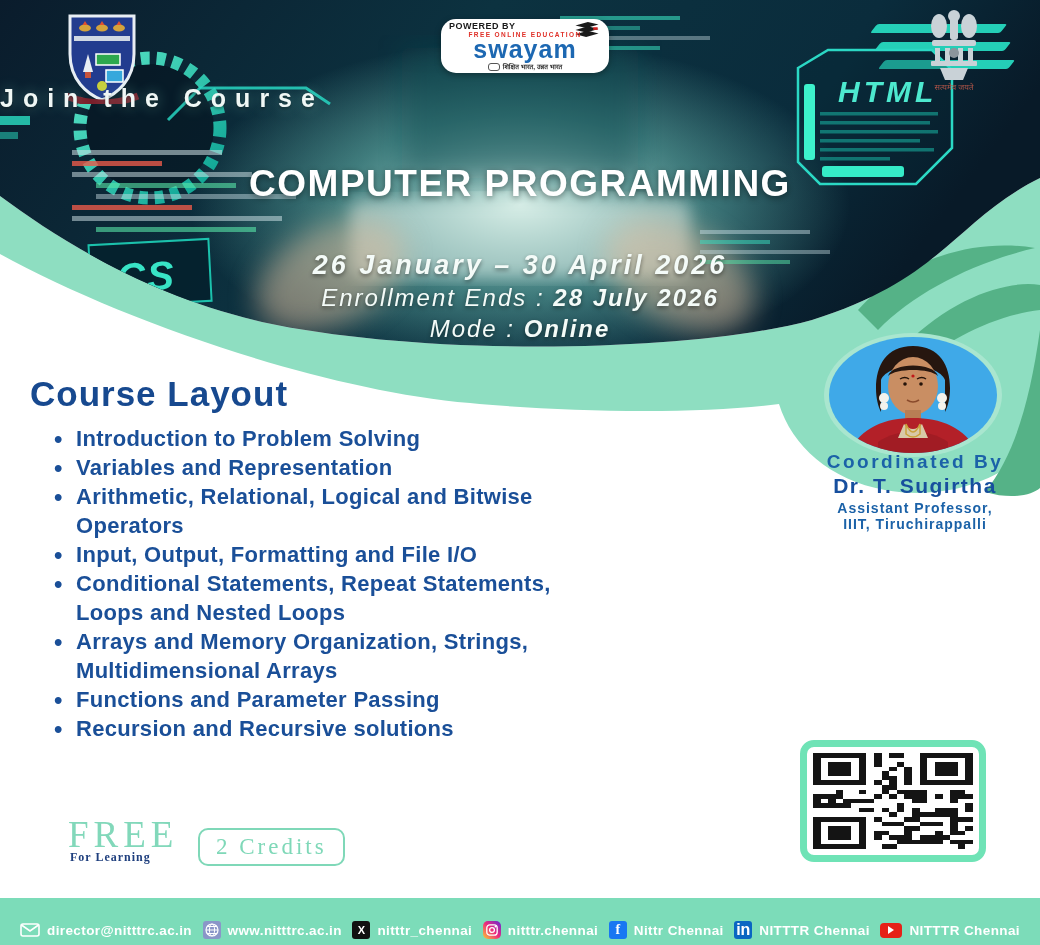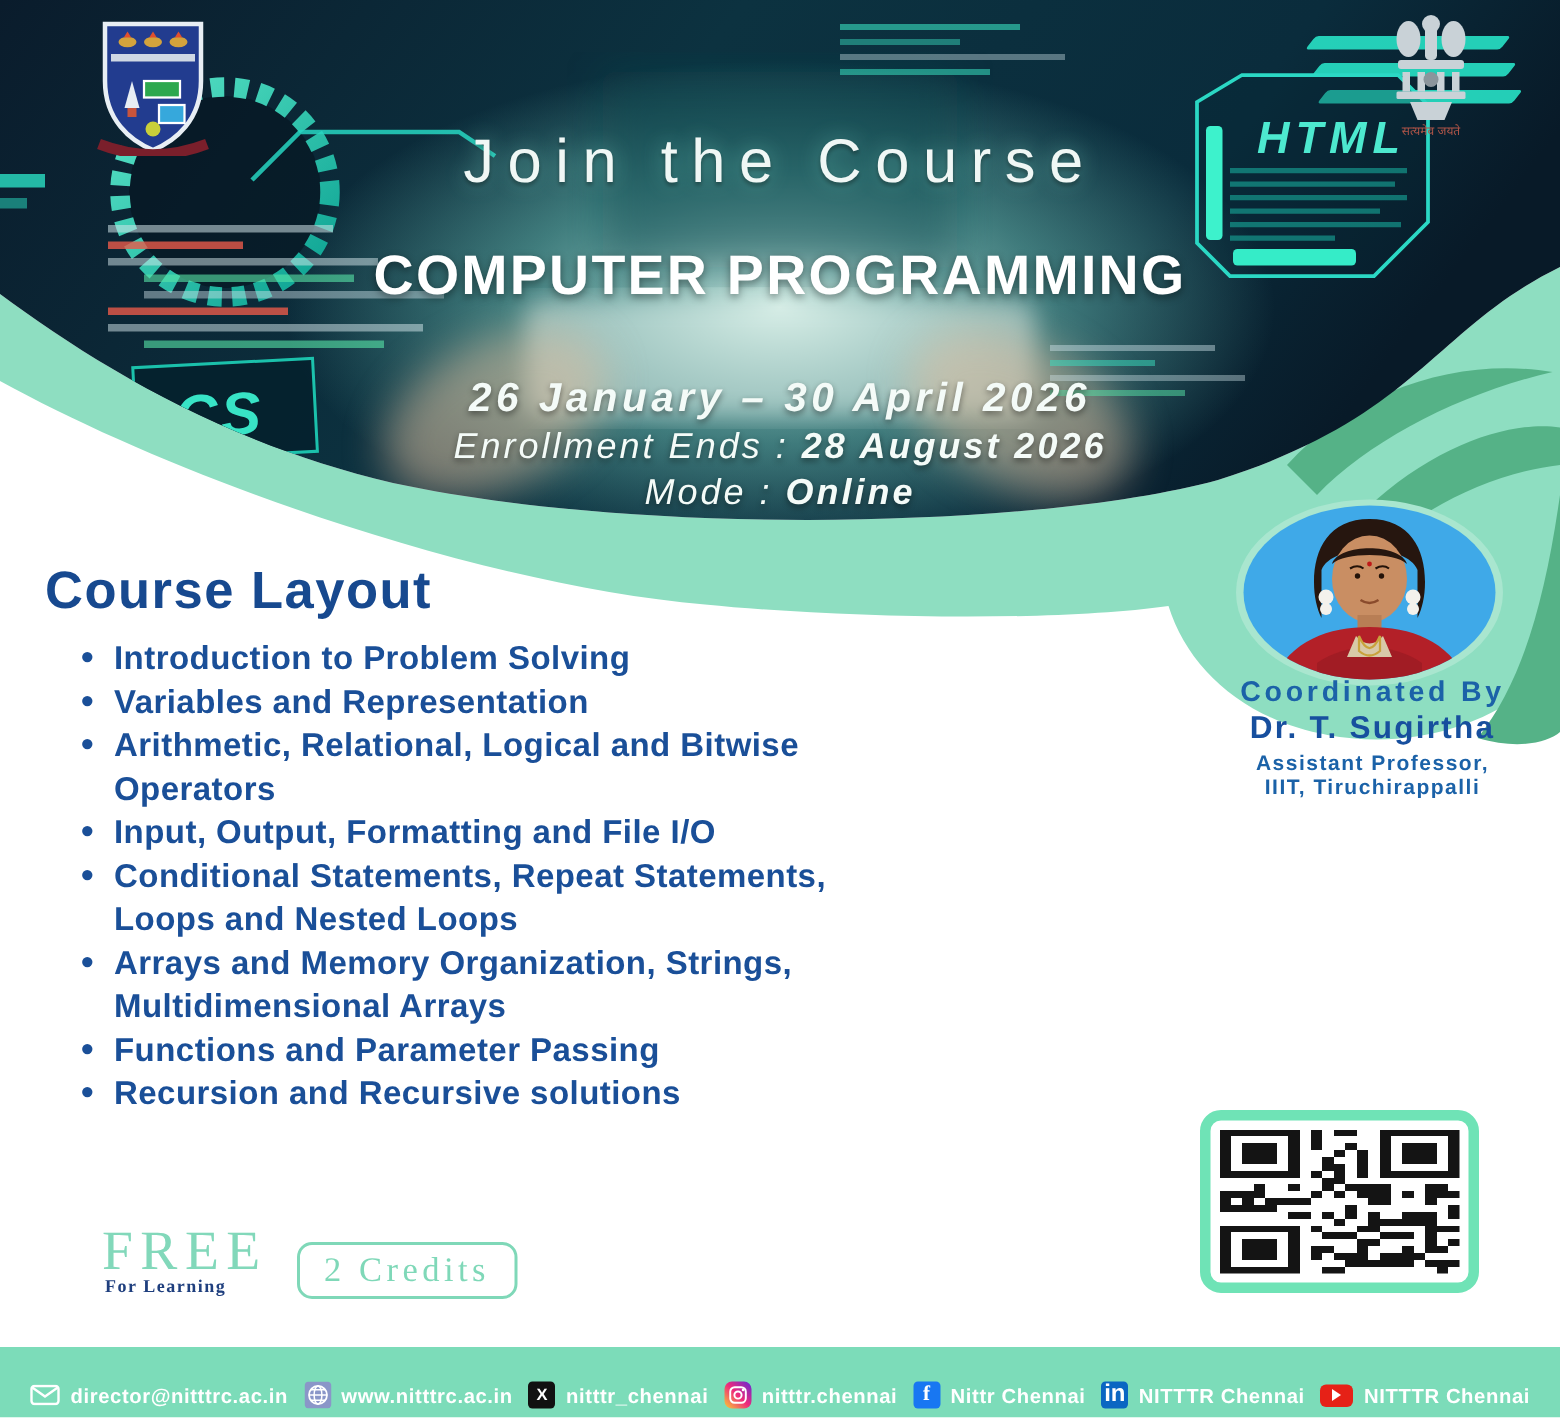--- a/index.html
+++ b/index.html
@@ -2,21 +2,21 @@
 <html><head>
 <meta charset="utf-8">
 <style>
   html,body{margin:0;padding:0;background:#ffffff;}
   .poster{position:relative;width:1040px;height:945px;background:#ffffff;overflow:hidden;
           font-family:"Liberation Sans",sans-serif;}
   .abs{position:absolute;}
   svg{display:block;}
   .hdr-svg{position:absolute;left:0;top:0;pointer-events:none;}
 
-  .join{left:0;right:0;top:84px;text-align:center;font-size:41px;font-weight:400;
+  .join{left:0;right:0;top:84px;font-size:25px;font-weight:700;
         letter-spacing:9px;color:#f0f7f5;
         text-shadow:0 0 14px rgba(150,255,230,.4),0 2px 3px rgba(0,0,0,.4);}
   .title{left:0;right:0;top:163px;text-align:center;font-size:37px;font-weight:800;
          letter-spacing:1.5px;color:#ffffff;text-shadow:0 2px 6px rgba(0,0,0,.45);}
   .dates{left:0;right:0;top:250px;text-align:center;color:#f4fbf8;font-style:italic;
          text-shadow:0 2px 4px rgba(0,0,0,.45);}
   .dates .l1{font-size:27px;font-weight:800;letter-spacing:3px;}
   .dates .l2{font-size:24px;font-weight:500;letter-spacing:2px;margin-top:3px;}
   .dates .l2 b,.dates .l3 b{font-weight:800;}
   .dates .l3{font-size:24px;font-weight:500;letter-spacing:2px;margin-top:3px;}
@@ -198,20 +198,39 @@
         <path d="M57,11 l2.5,4 h-5 Z" fill="#e0502e"></path>
     </g>
     <path d="M21,62 l5,-18 l5,18 Z" fill="#e8eef4"></path>
     <rect x="23" y="62" width="6" height="6" fill="#c8543c"></rect>
     <rect x="34" y="44" width="24" height="11" fill="#2da84e" stroke="#ffffff" stroke-width="1.5"></rect>
     <rect x="44" y="60" width="17" height="12" fill="#36a8dc" stroke="#ffffff" stroke-width="1.5"></rect>
     <circle cx="40" cy="76" r="5" fill="#c9cf3a"></circle>
     <path d="M4,86 Q40,100 76,86" stroke="#7a1f2b" stroke-width="7" fill="none"></path>
   </svg>
 
+  <div class="abs swayam-badge">
+    <div class="pb-row">
+      <span class="pb-txt">POWERED BY</span>
+      <svg width="28" height="16" viewBox="0 0 30 18">
+        <g fill="#1a1a1a">
+          <path d="M2,5 L16,1 L28,4 L14,8 Z"></path>
+            <path d="M2,10 L16,6 L28,9 L14,13 Z"></path>
+            <path d="M2,15 L16,11 L28,14 L14,18 Z"></path>
+        </g>
+        <rect x="22" y="7" width="5" height="3" fill="#d22222"></rect>
+      </svg>
+    </div>
+    <div class="foe">FREE ONLINE EDUCATION</div>
+    <div class="swy">swayam</div>
+    <div class="tagline-row">
+      <span class="plug"></span>
+      <span class="tagline">शिक्षित भारत, उन्नत भारत</span>
+    </div>
+  </div>
 
   <svg class="abs" style="left:922px;top:8px;" width="64" height="84" viewBox="0 0 64 84">
     <g fill="#c9d2d7">
       <rect x="28" y="4" width="8" height="28" rx="3"></rect>
       <ellipse cx="17" cy="18" rx="8" ry="12"></ellipse>
       <ellipse cx="47" cy="18" rx="8" ry="12"></ellipse>
       <circle cx="32" cy="8" r="6"></circle>
       <rect x="10" y="32" width="44" height="6" rx="2"></rect>
       <rect x="13" y="40" width="5" height="13"></rect>
         <rect x="23" y="40" width="5" height="13"></rect>
@@ -223,21 +242,21 @@
     <circle cx="32" cy="45" r="5" fill="#8b959c"></circle>
     <text x="32" y="82" text-anchor="middle" font-size="8" fill="#b05548">सत्यमेव जयते</text>
   </svg>
 
   <div class="abs join">Join the Course</div>
   <div class="abs title">COMPUTER PROGRAMMING</div>
   <div class="abs dates">
     <div class="l1">26 January – 30 April 2026</div>
     <div class="l2">
       <span>Enrollment Ends :</span>
-      <b>28 August 2026</b>
+      <b>28 July 2026</b>
     </div>
     <div class="l3">
       <span>Mode :</span>
       <b>Online</b>
     </div>
   </div>
 
   <div class="abs course-h">Course Layout</div>
   <ul class="topics">
     <li>Introduction to Problem Solving</li>

